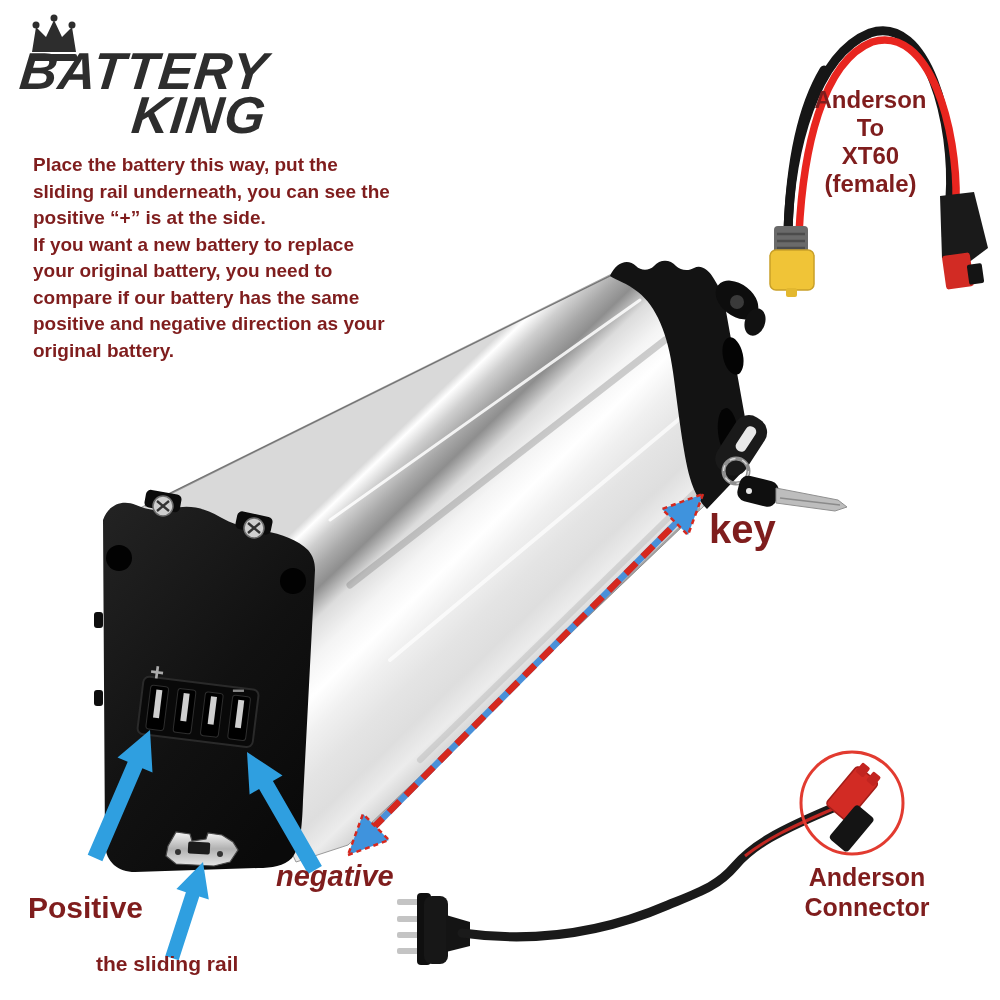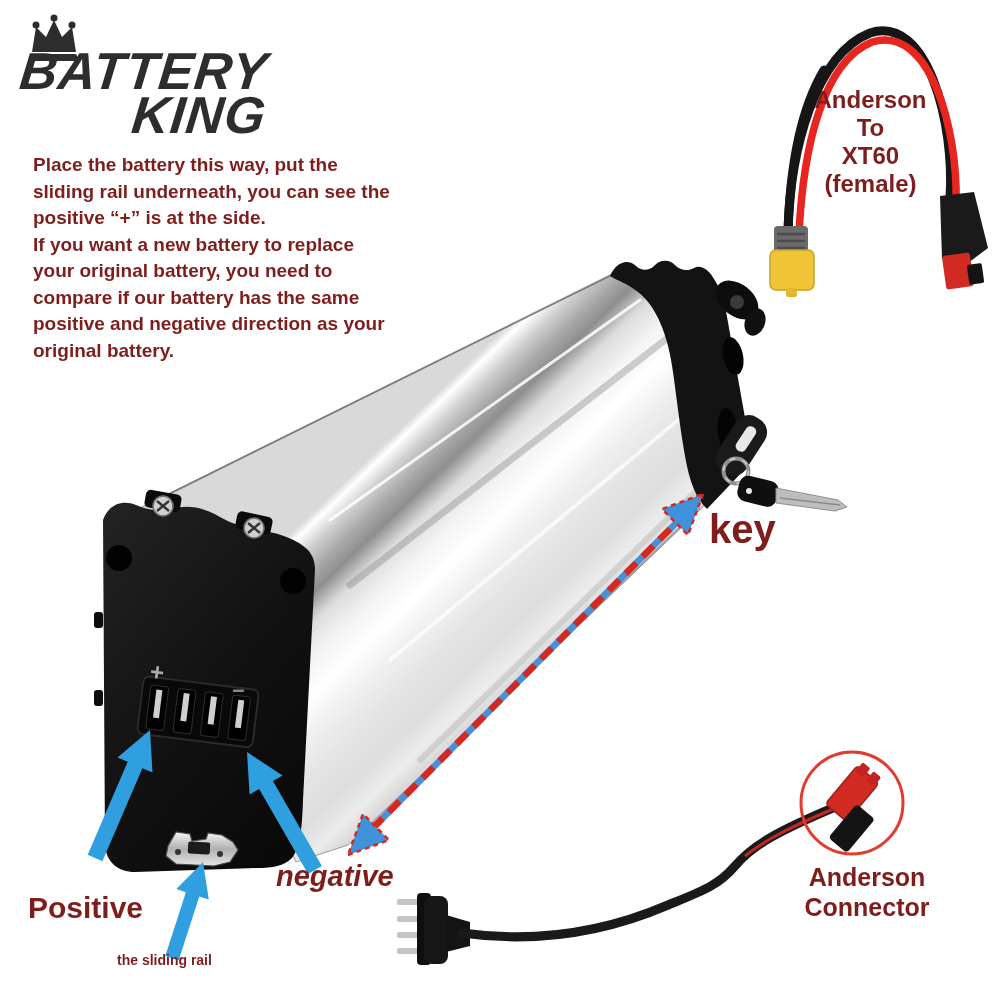--- a/index.html
+++ b/index.html
@@ -9,21 +9,21 @@
   .lbl{position:absolute;font-weight:bold;color:#7f1d1d;white-space:pre-line;line-height:1.15;}
   #logo-line1{left:20px;top:42px;font-size:52px;font-style:italic;letter-spacing:1px;
               transform:skewX(-6deg);color:#2d2d2d;}
   #logo-line2{left:132px;top:86px;font-size:52px;font-style:italic;letter-spacing:1px;
               transform:skewX(-6deg);color:#2d2d2d;}
   #intro{left:33px;top:152px;width:405px;font-size:19px;line-height:26.5px;}
   #adapter-label{left:788px;top:86px;width:165px;text-align:center;font-size:24px;line-height:28px;}
   #key-label{left:709px;top:506px;font-size:40px;text-align:center;}
   #positive-label{left:28px;top:858px;font-size:30px;margin-top:33px;}
   #negative-label{left:276px;top:860px;font-size:29px;font-style:italic;}
-  #rail-label{left:117px;top:952px;font-size:14px;}
+  #rail-label{left:96px;top:952px;font-size:21px;}
   #wire-note{left:494px;top:824px;font-size:24px;line-height:30px;}
   #connector-label{left:796px;top:862px;width:142px;text-align:center;font-size:25px;line-height:30px;}
 </style>
 </head>
 <body>
 
 <div id="stage">
 
 <svg id="artwork" width="1000" height="1000" viewBox="0 0 1000 1000">
   <defs>

